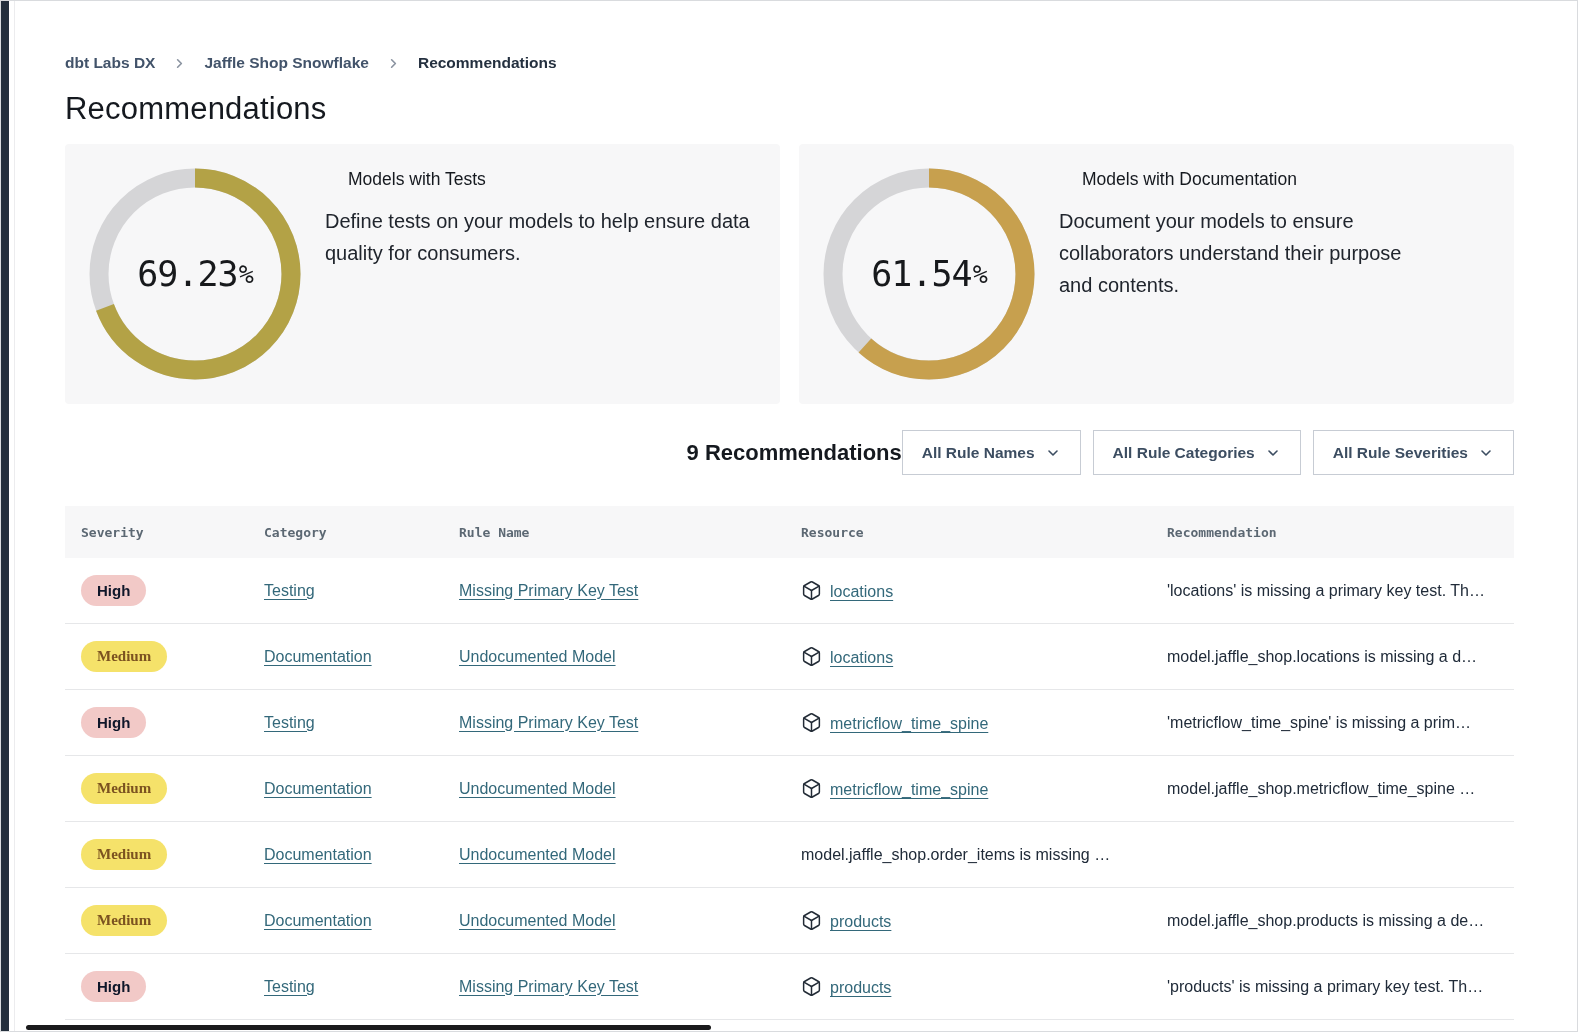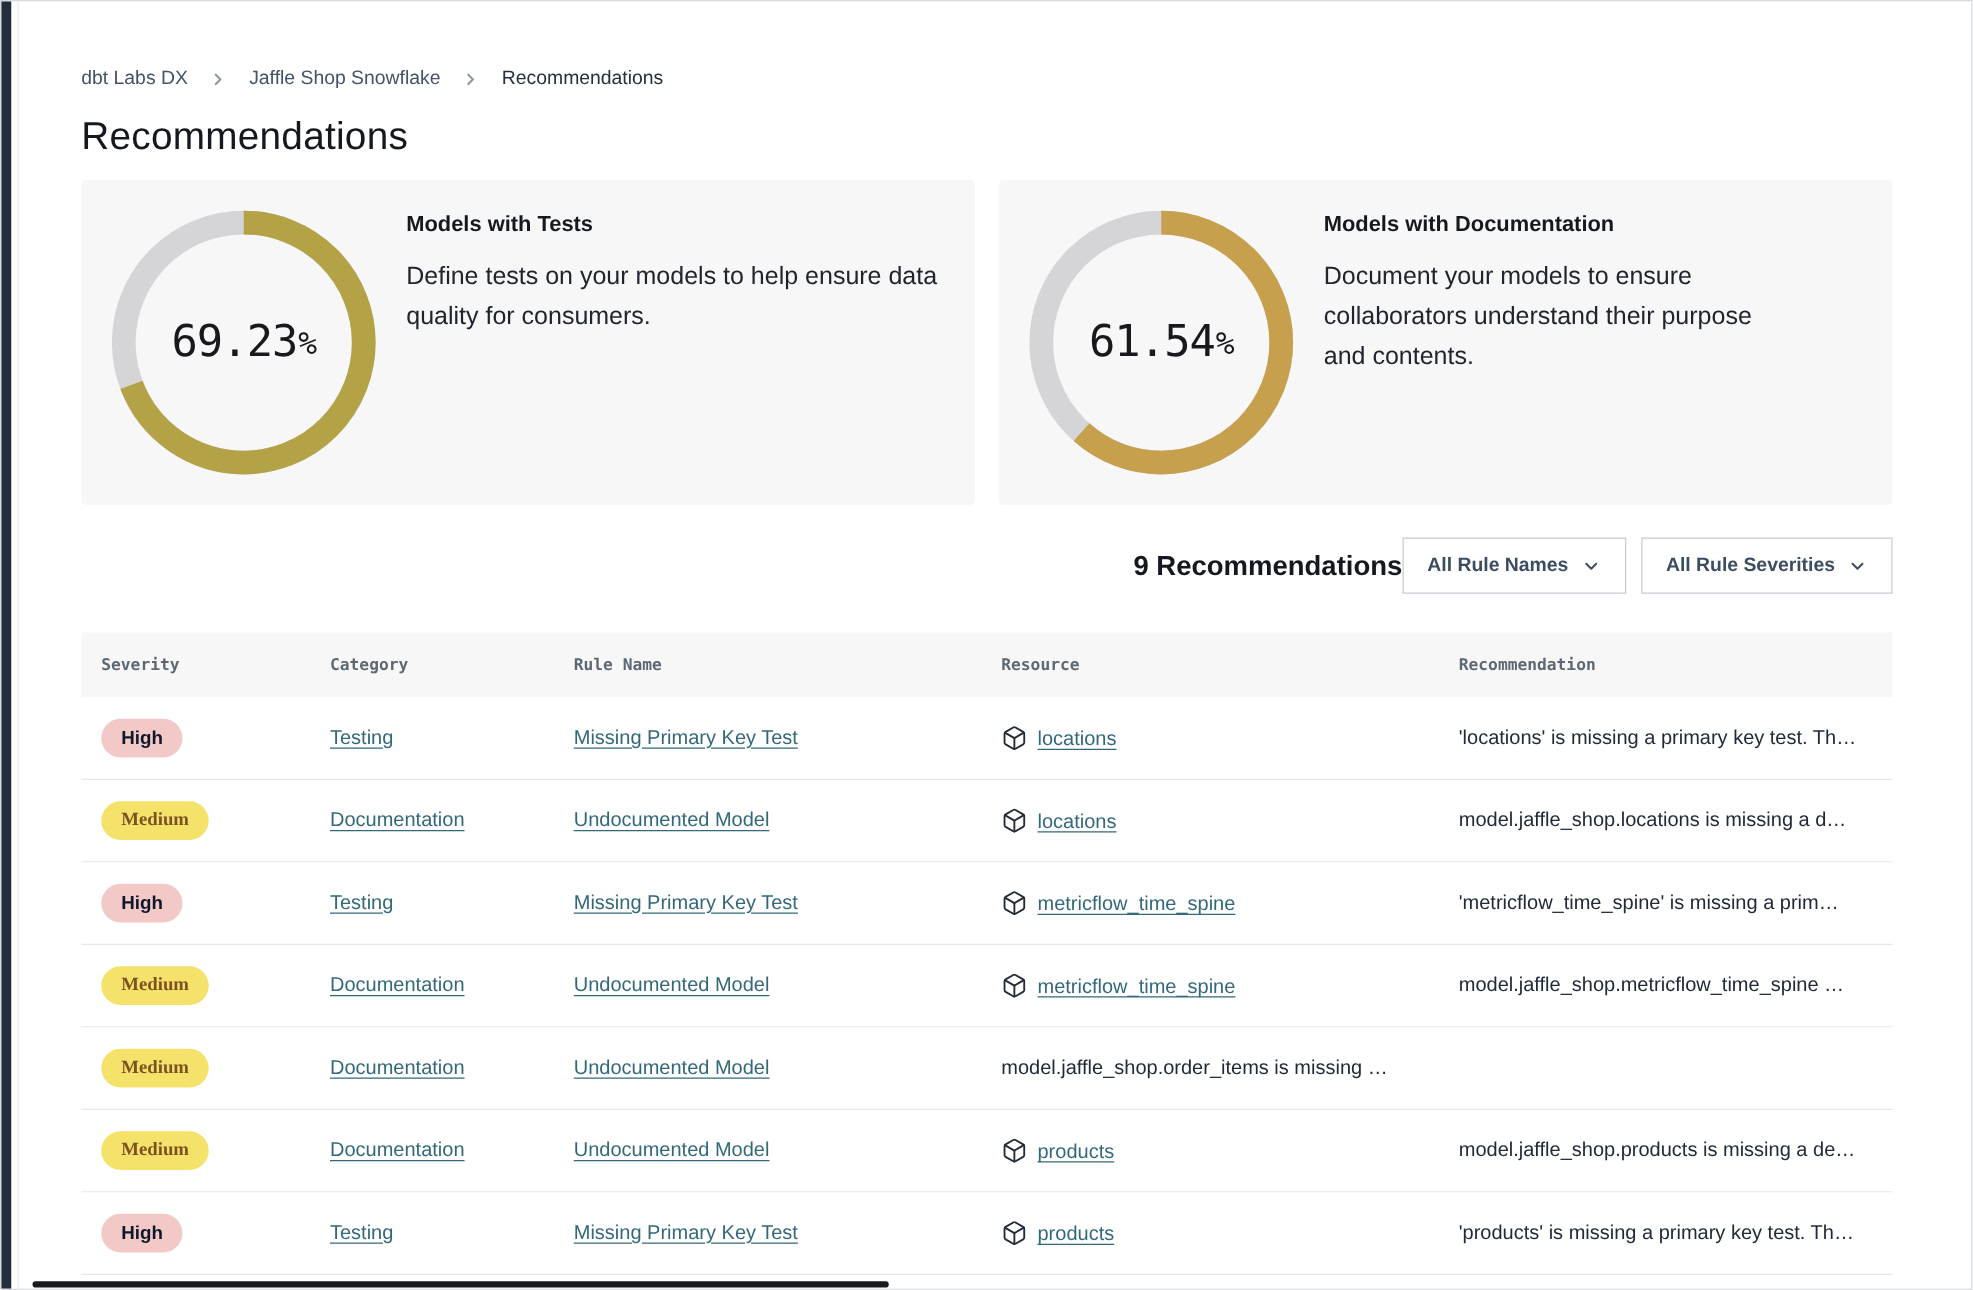--- a/index.html
+++ b/index.html
@@ -11,39 +11,39 @@
     position:relative;
     overflow:hidden;
     border:1px solid #d9dbde;
   }
   .left-rail { position:absolute; left:0; top:0; width:8px; height:100%; background:#232e3c; }
   .rail-divider { position:absolute; left:13px; top:0; width:1px; height:100%; background:#ececee; }
 
   .main { margin-left:14px; padding:0 63px 0 50px; }
 
   
-  .breadcrumb { display:flex; align-items:center; gap:17px; margin-top:53px; font-size:15.5px; font-weight:normal; }
+  .breadcrumb { display:flex; align-items:center; gap:17px; margin-top:53px; font-size:15.5px; font-weight:bold; }
   .crumb { color:#42536a; cursor:pointer; }
   .crumb-current { color:#24303f; }
   .crumb-sep { color:#8a93a0; display:flex; align-items:center; }
   .crumb-sep svg { width:15px; height:15px; }
 
   
   .page-title { margin-top:19px; font-size:31px; font-weight:500; color:#15191f; letter-spacing:.2px; }
 
   
   .cards { display:flex; gap:19px; margin-top:17px; }
   .card { flex:1 1 0; height:260px; background:#f7f7f8; border-radius:4px; position:relative; }
   .donut-wrap { position:absolute; left:24px; top:24px; width:212px; height:212px; }
   .donut-wrap svg { width:212px; height:212px; display:block; }
   .donut-label { position:absolute; inset:0; display:flex; align-items:center; justify-content:center;
     font-family:"DejaVu Sans Mono", monospace; font-size:35px; color:#17191c; letter-spacing:-1px; }
   .pct-sign { font-size:25px; margin-left:1px; }
   .card-text { margin-left:260px; padding-top:25px; padding-right:24px; }
-  .card-title { font-size:17.5px; font-weight:bold; color:#15191f; }
+  .card-title { font-size:17.5px; font-weight:normal; color:#15191f;margin-left:23px; }
   .card-desc { margin-top:15px; font-size:20px; line-height:1.6; color:#20252d; max-width:450px; }
   .card:nth-child(2) .card-desc { max-width:375px; }
 
   
   .list-header { display:flex; align-items:center; justify-content:flex-end; margin-top:26px; }
   .list-count { font-size:22px; font-weight:bold; color:#15191f; }
   .filters { display:flex; gap:12px; }
   .filter-btn { display:flex; align-items:center; gap:10px; background:#fff; border:1px solid #c7ccd4;
     border-radius:0; height:45px; padding:0 19px; font-family:"Liberation Sans", sans-serif;
     font-size:15.5px; font-weight:600; color:#3c4d61; cursor:pointer; }
@@ -130,20 +130,26 @@
   <div class="list-header">
     <div class="list-count">9 Recommendations</div>
     <div class="filters">
       <button class="filter-btn">
         <span>All Rule Names</span>
         <svg viewBox="0 0 24 24" fill="none" stroke-width="2.4" stroke-linecap="round" stroke-linejoin="round">
             <polyline points="6 9 12 15 18 9"></polyline>
           </svg>
       </button>
       <button class="filter-btn">
+        <span>All Rule Categories</span>
+        <svg viewBox="0 0 24 24" fill="none" stroke-width="2.4" stroke-linecap="round" stroke-linejoin="round">
+            <polyline points="6 9 12 15 18 9"></polyline>
+          </svg>
+      </button>
+      <button class="filter-btn">
         <span>All Rule Severities</span>
         <svg viewBox="0 0 24 24" fill="none" stroke-width="2.4" stroke-linecap="round" stroke-linejoin="round">
             <polyline points="6 9 12 15 18 9"></polyline>
           </svg>
       </button>
     </div>
   </div>
 
   <div class="rec-table">
     <div class="t-row t-head">

